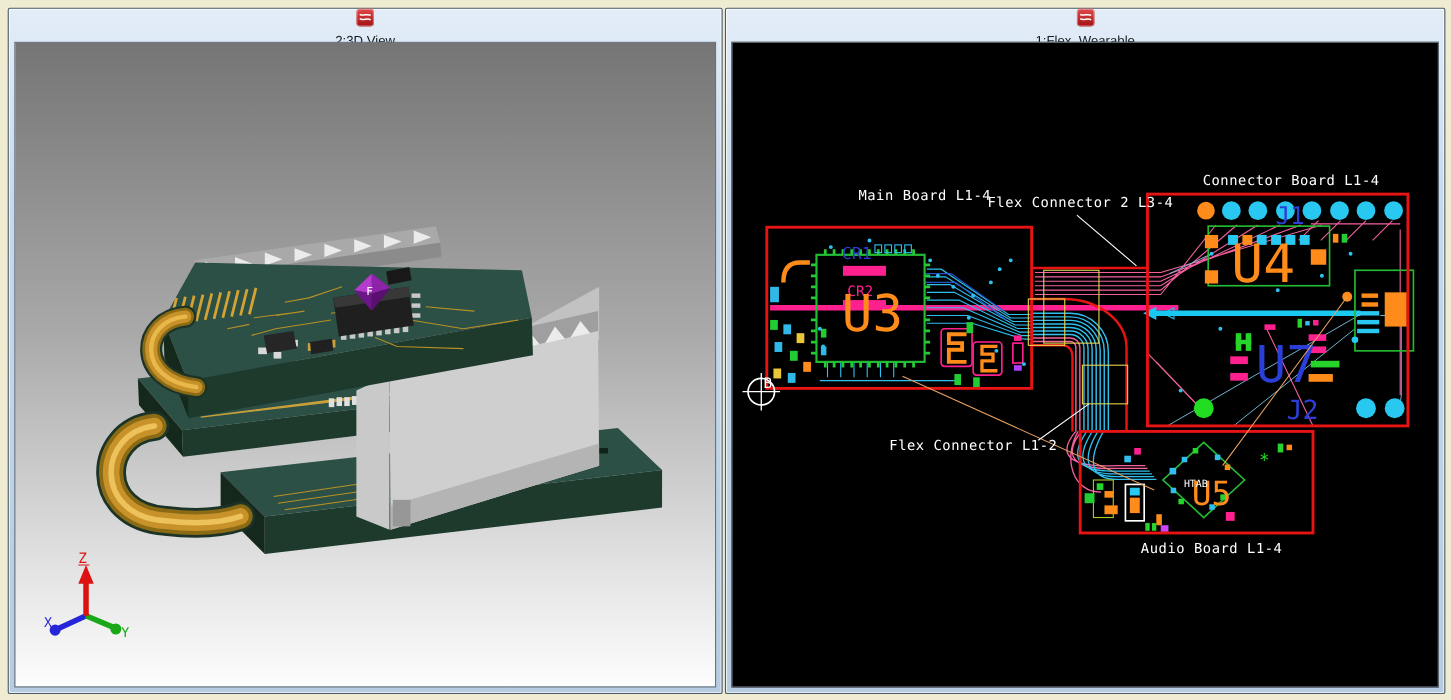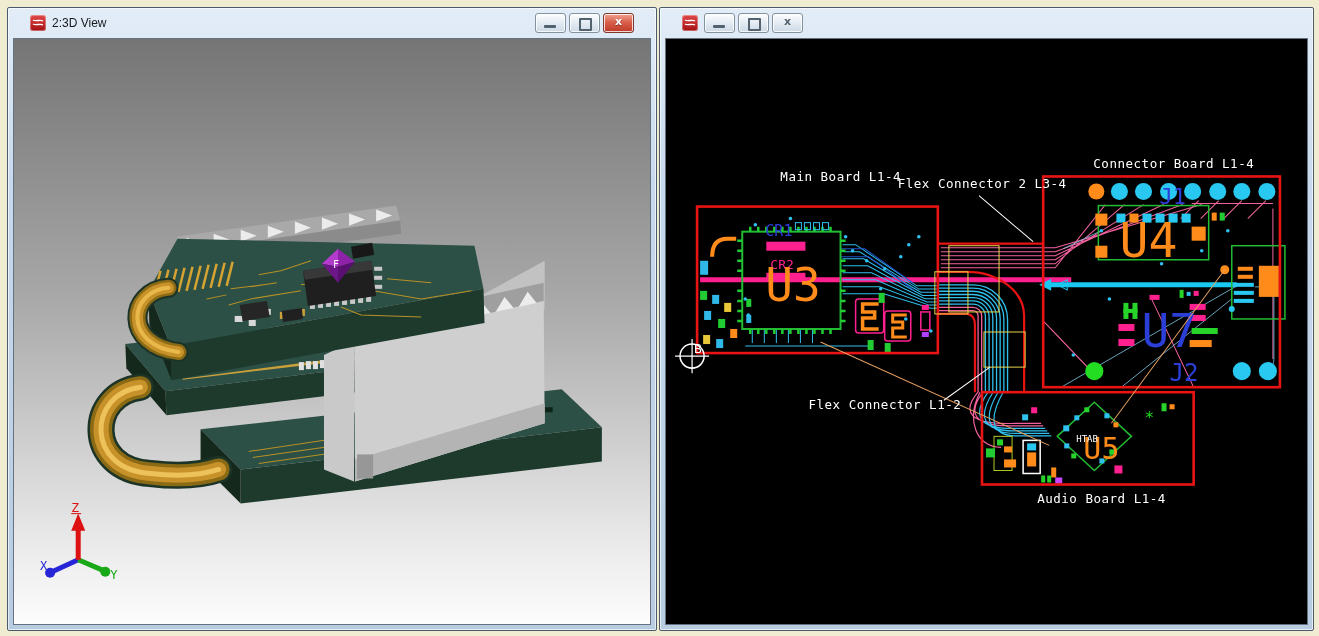--- a/index.html
+++ b/index.html
@@ -1,21 +1,21 @@
 <!DOCTYPE html>
 <html><head>
 <meta charset="utf-8">
 <style>
   html,body{margin:0;padding:0;}
   body{width:1319px;height:636px;background:#f0ecd2;position:relative;overflow:hidden;
        font-family:"Liberation Sans", sans-serif;}
   .window{position:absolute;border:1px solid #4b5b6c;border-radius:2px;
           background:linear-gradient(180deg,#e3edf8 0%,#c7d9ec 28%,#b7cce1 100%);
           box-shadow:inset 0 0 0 1px rgba(255,255,255,.65);}
-  .titlebar{height:30px;display:flex;align-items:center;padding:0 22px;gap:6px;}
+  .titlebar{height:30px;display:flex;align-items:center;padding:0 22px;gap:6px;flex-direction:column;}
   .title{font-size:12px;color:#15191d;flex:1;white-space:nowrap;}
   .doc-icon{width:16px;height:16px;border-radius:3px;flex:0 0 16px;
             background:linear-gradient(180deg,#e04a4a,#a40f12);
             box-shadow:inset 0 0 0 1px rgba(255,255,255,.35);position:relative;}
   .doc-icon svg{position:absolute;left:0;top:0;}
   .win-buttons{display:flex;gap:3px;}
   .wbtn{width:29px;height:18px;border:1px solid #82929f;border-radius:3px;
         background:linear-gradient(180deg,#fdfefe,#e6edf4 45%,#ccd9e6);
         position:relative;cursor:pointer;box-shadow:inset 0 0 0 1px rgba(255,255,255,.8);}
   .wbtn.close-active{background:linear-gradient(180deg,#f0a492,#d9604b 45%,#bf3a28);
@@ -212,20 +212,21 @@
   </div>
 </div>
 
 <div class="window" style="left:659px;top:7px;width:653px;height:622px;">
   <div class="titlebar">
     <div class="doc-icon">
       <svg width="16" height="16" viewBox="0 0 16 16">
           <path d="M3 5 C6 7 10 4 13 6 M3 9 C6 11 10 8 13 10" stroke="#fff" stroke-width="1.4" fill="none"></path>
         </svg>
     </div>
+    <div class="title">1:Flex_Wearable</div>
     <div class="win-buttons">
       <div class="wbtn">
           <div class="glyph-min"></div>
         </div>
       <div class="wbtn">
           <div class="glyph-max"></div>
         </div>
       <div class="wbtn">
           <div class="glyph-x">x</div>
         </div>

